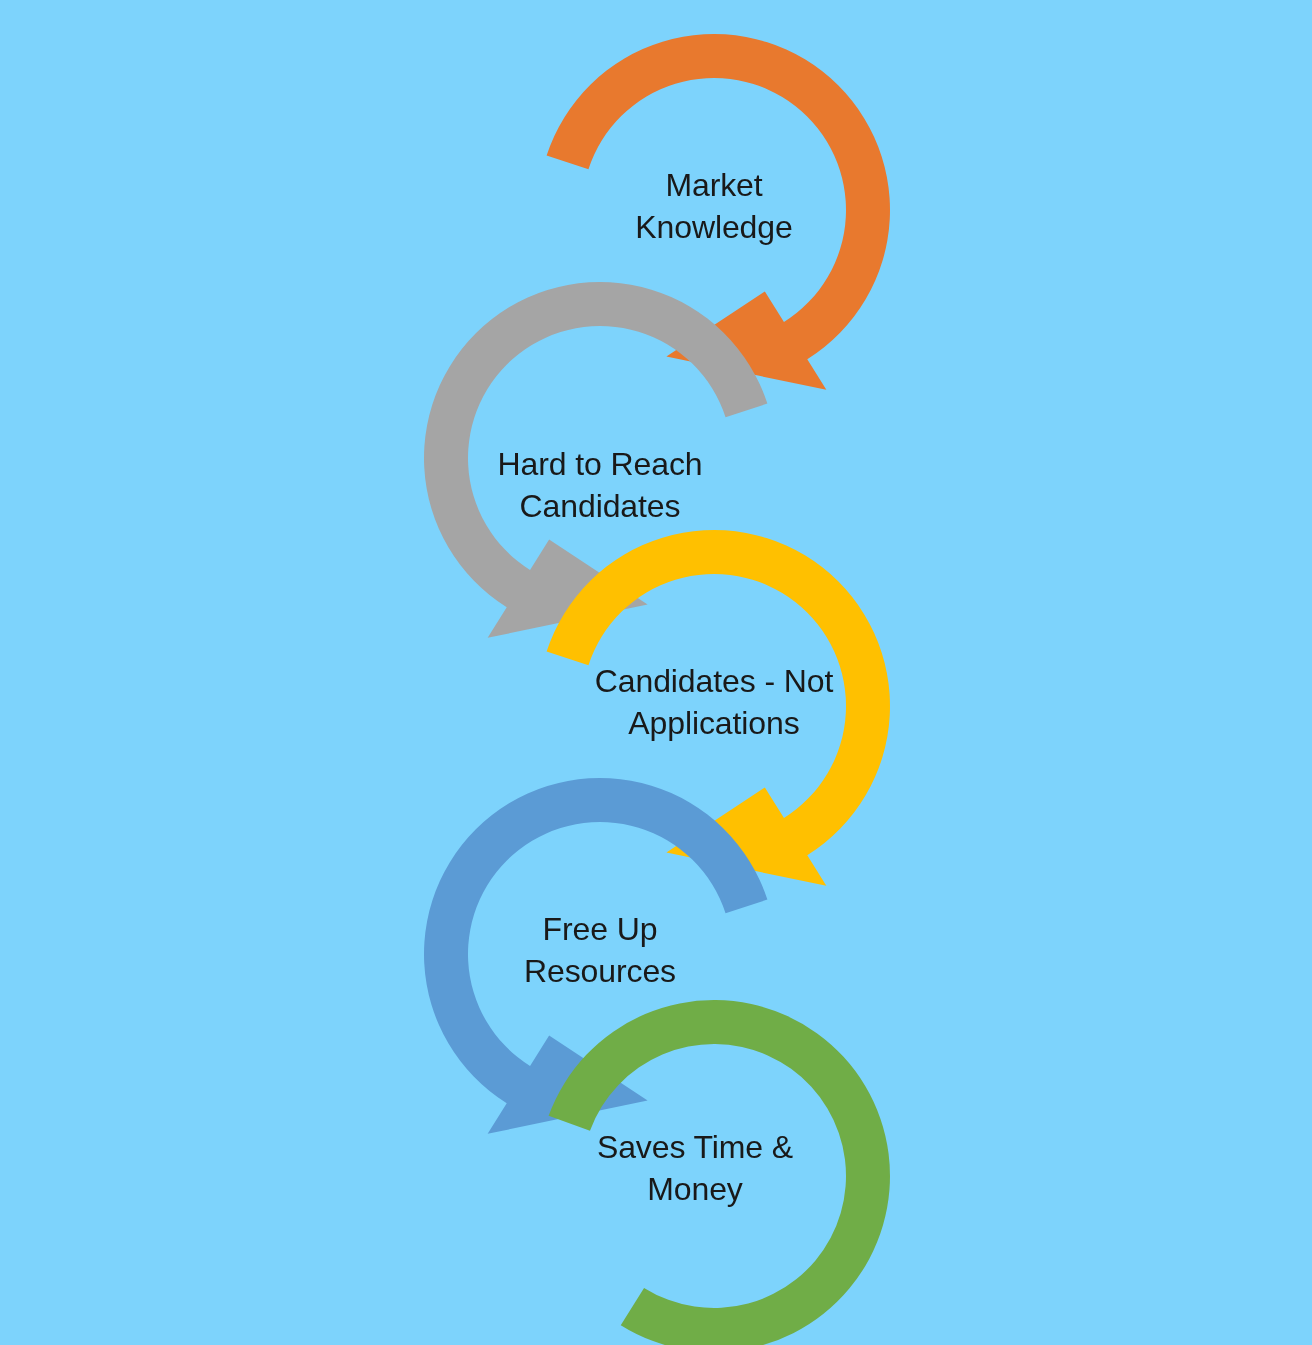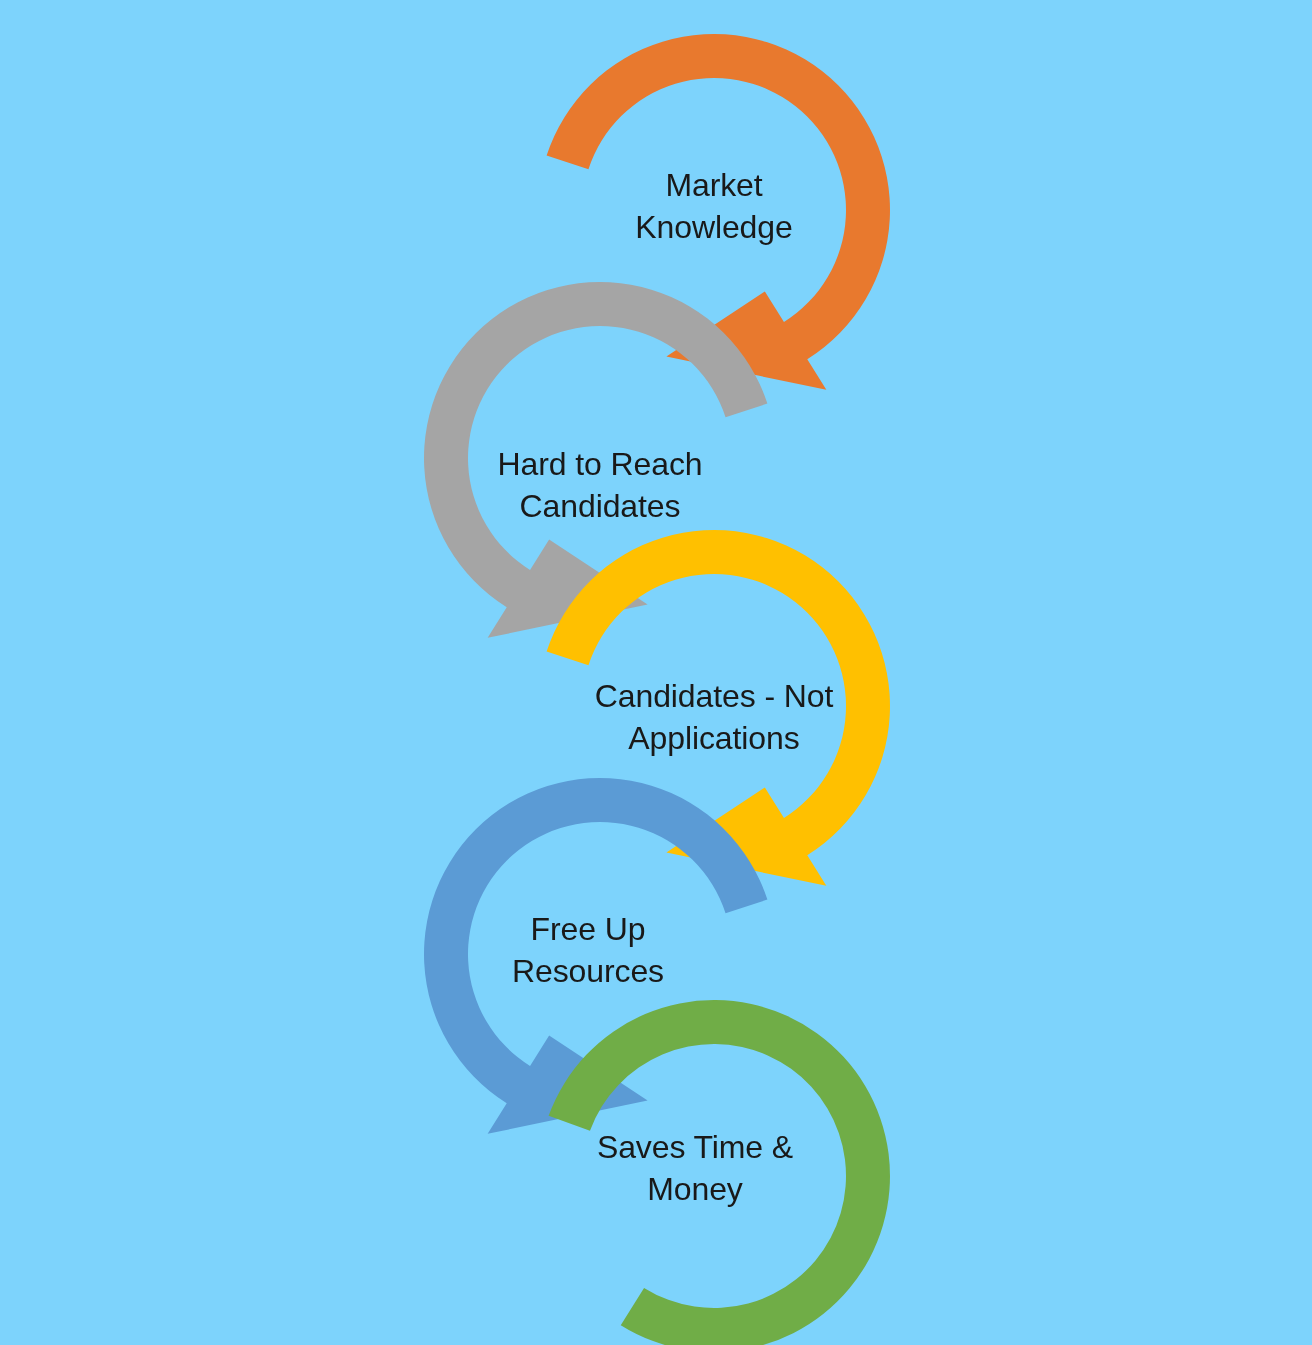--- a/index.html
+++ b/index.html
@@ -80,20 +80,20 @@
           A 176 176 0 1 1 620.73 1325.26
           L 644.05 1287.94
           A 132 132 0 1 0 589.96 1130.85 Z" fill="#70AD47" stroke="none" shape-rendering="geometricPrecision"></path>
       </g>
   </svg>
   <div id="label-layer">
       <div class="node-label" style="left: 514px; top: 165px; width: 400px;">Market
 Knowledge</div>
       <div class="node-label" style="left: 400px; top: 413px; width: 400px; margin-top: 31px;">Hard to Reach
 Candidates</div>
-      <div class="node-label" style="left: 514px; top: 661px; width: 400px; margin-top: 15px;">Candidates - Not
+      <div class="node-label" style="left: 514px; top: 661px; width: 400px;">Candidates - Not
 Applications</div>
-      <div class="node-label" style="left: 388px; top: 909px; width: 400px;">Free Up
+      <div class="node-label" style="left: 400px; top: 909px; width: 400px;">Free Up
 Resources</div>
       <div class="node-label" style="left: 495px; top: 1127px; width: 400px;">Saves Time &amp;
 Money</div>
     </div>
 </div>
 
 </body></html>

